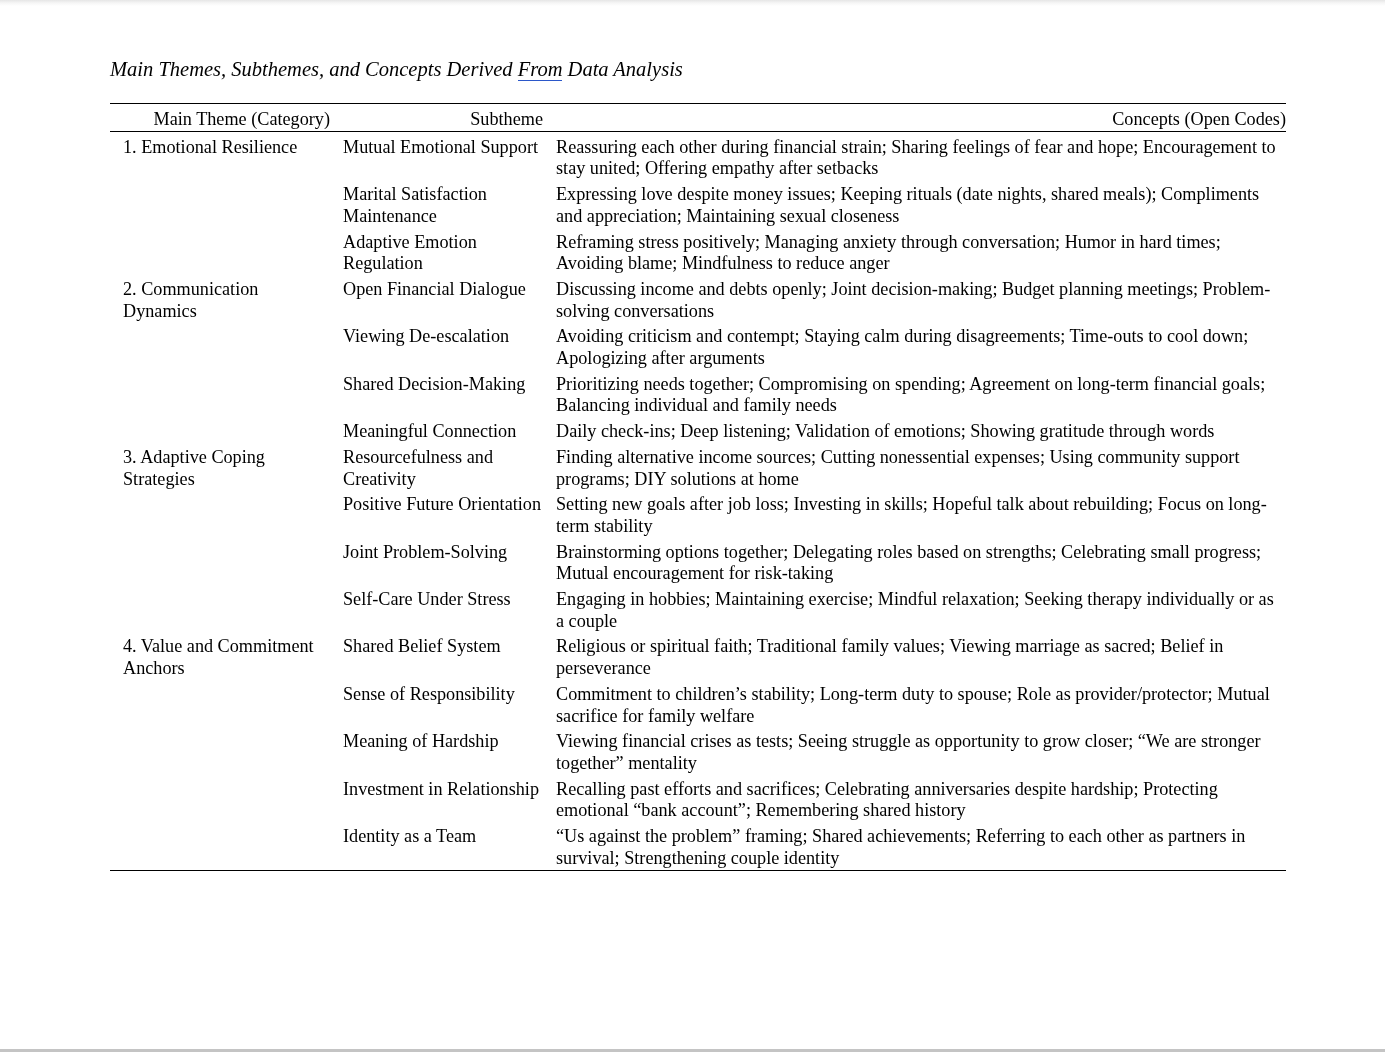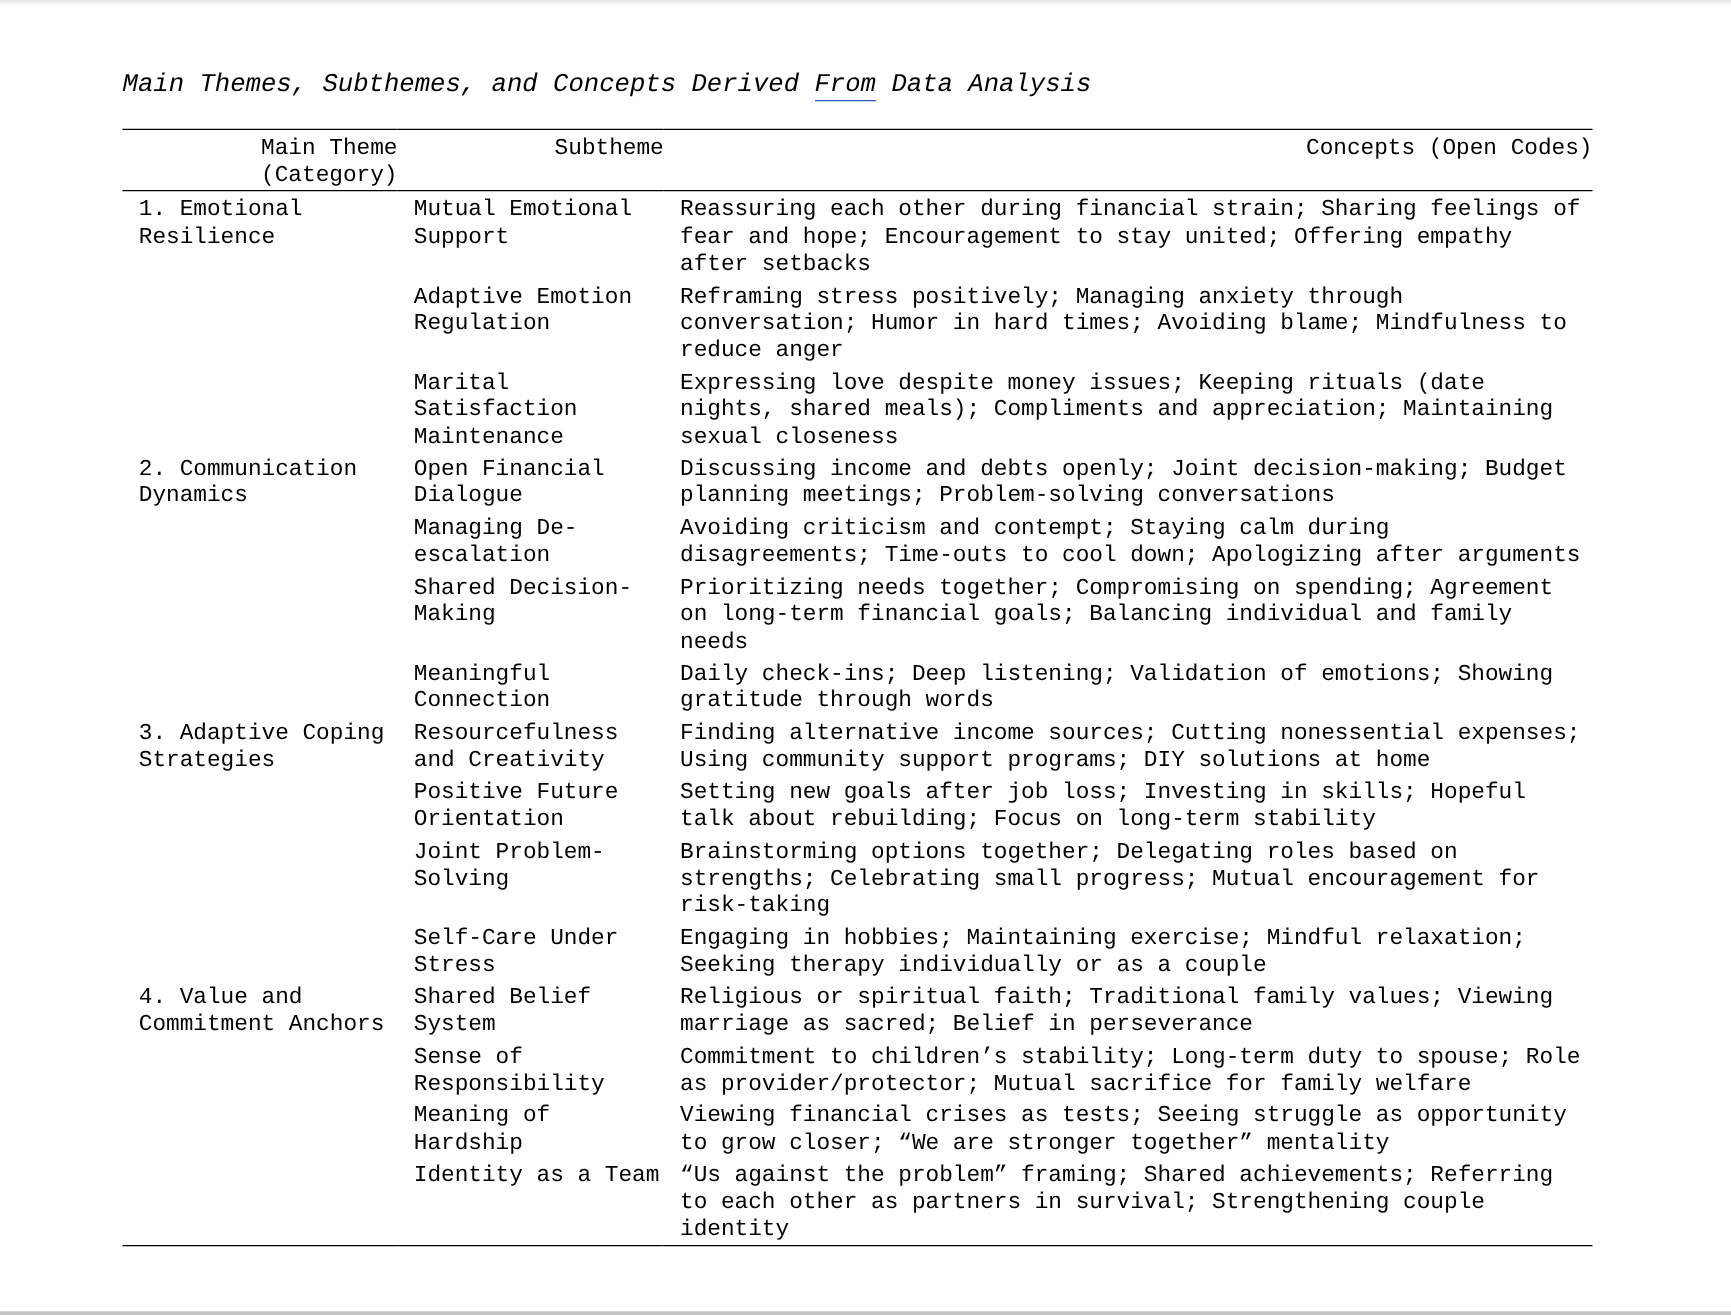--- a/index.html
+++ b/index.html
@@ -22,24 +22,23 @@
       background: linear-gradient(to bottom, #e6e6e6 0%, #f6f6f6 50%, #ffffff 100%);
     }
     .bottom-edge {
       position: absolute;
       left: 0; top: 1049px;
       width: 1385px; height: 3px;
       background: #c4c4c4;
     }
     .page {
       position: absolute;
-      left: 98px;
+      left: 110px;
       top: 54px;
       width: 1176px;
-      font-family: Liberation Mono, monospace;
     }
     .caption {
       font-style: italic;
       font-size: 20.5px;
       line-height: 30px;
       margin: 0 0 19px 0;
       white-space: nowrap;
     }
     .caption .link-word {
       text-decoration: underline;
@@ -107,36 +106,36 @@
       </tr>
     </thead>
     <tbody id="table-body">
         <tr class="first">
           <td class="cell-theme">1. Emotional Resilience</td>
           <td class="cell-sub">Mutual Emotional Support</td>
           <td class="cell-concepts">Reassuring each other during financial strain; Sharing feelings of fear and hope; Encouragement to stay united; Offering empathy after setbacks</td>
         </tr>
         <tr>
           <td class="cell-theme"></td>
-          <td class="cell-sub">Adaptive Emotion Regulation</td>
-          <td class="cell-concepts">Reframing stress positively; Managing anxiety through conversation; Humor in hard times; Avoiding blame; Mindfulness to reduce anger</td>
+          <td class="cell-sub">Marital Satisfaction Maintenance</td>
+          <td class="cell-concepts">Expressing love despite money issues; Keeping rituals (date nights, shared meals); Compliments and appreciation; Maintaining sexual closeness</td>
         </tr>
         <tr>
           <td class="cell-theme"></td>
-          <td class="cell-sub">Marital Satisfaction Maintenance</td>
-          <td class="cell-concepts">Expressing love despite money issues; Keeping rituals (date nights, shared meals); Compliments and appreciation; Maintaining sexual closeness</td>
+          <td class="cell-sub">Adaptive Emotion Regulation</td>
+          <td class="cell-concepts">Reframing stress positively; Managing anxiety through conversation; Humor in hard times; Avoiding blame; Mindfulness to reduce anger</td>
         </tr>
         <tr>
           <td class="cell-theme">2. Communication Dynamics</td>
           <td class="cell-sub">Open Financial Dialogue</td>
           <td class="cell-concepts">Discussing income and debts openly; Joint decision-making; Budget planning meetings; Problem-solving conversations</td>
         </tr>
         <tr>
           <td class="cell-theme"></td>
-          <td class="cell-sub">Managing De-escalation</td>
+          <td class="cell-sub">Viewing De-escalation</td>
           <td class="cell-concepts">Avoiding criticism and contempt; Staying calm during disagreements; Time-outs to cool down; Apologizing after arguments</td>
         </tr>
         <tr>
           <td class="cell-theme"></td>
           <td class="cell-sub">Shared Decision-Making</td>
           <td class="cell-concepts">Prioritizing needs together; Compromising on spending; Agreement on long-term financial goals; Balancing individual and family needs</td>
         </tr>
         <tr>
           <td class="cell-theme"></td>
           <td class="cell-sub">Meaningful Connection</td>
@@ -170,20 +169,25 @@
         <tr>
           <td class="cell-theme"></td>
           <td class="cell-sub">Sense of Responsibility</td>
           <td class="cell-concepts">Commitment to children’s stability; Long-term duty to spouse; Role as provider/protector; Mutual sacrifice for family welfare</td>
         </tr>
         <tr>
           <td class="cell-theme"></td>
           <td class="cell-sub">Meaning of Hardship</td>
           <td class="cell-concepts">Viewing financial crises as tests; Seeing struggle as opportunity to grow closer; “We are stronger together” mentality</td>
         </tr>
+        <tr>
+          <td class="cell-theme"></td>
+          <td class="cell-sub">Investment in Relationship</td>
+          <td class="cell-concepts">Recalling past efforts and sacrifices; Celebrating anniversaries despite hardship; Protecting emotional “bank account”; Remembering shared history</td>
+        </tr>
         <tr class="last">
           <td class="cell-theme"></td>
           <td class="cell-sub">Identity as a Team</td>
           <td class="cell-concepts">“Us against the problem” framing; Shared achievements; Referring to each other as partners in survival; Strengthening couple identity</td>
         </tr>
       </tbody>
   </table>
 </div>
 
 <div class="bottom-edge"></div>

